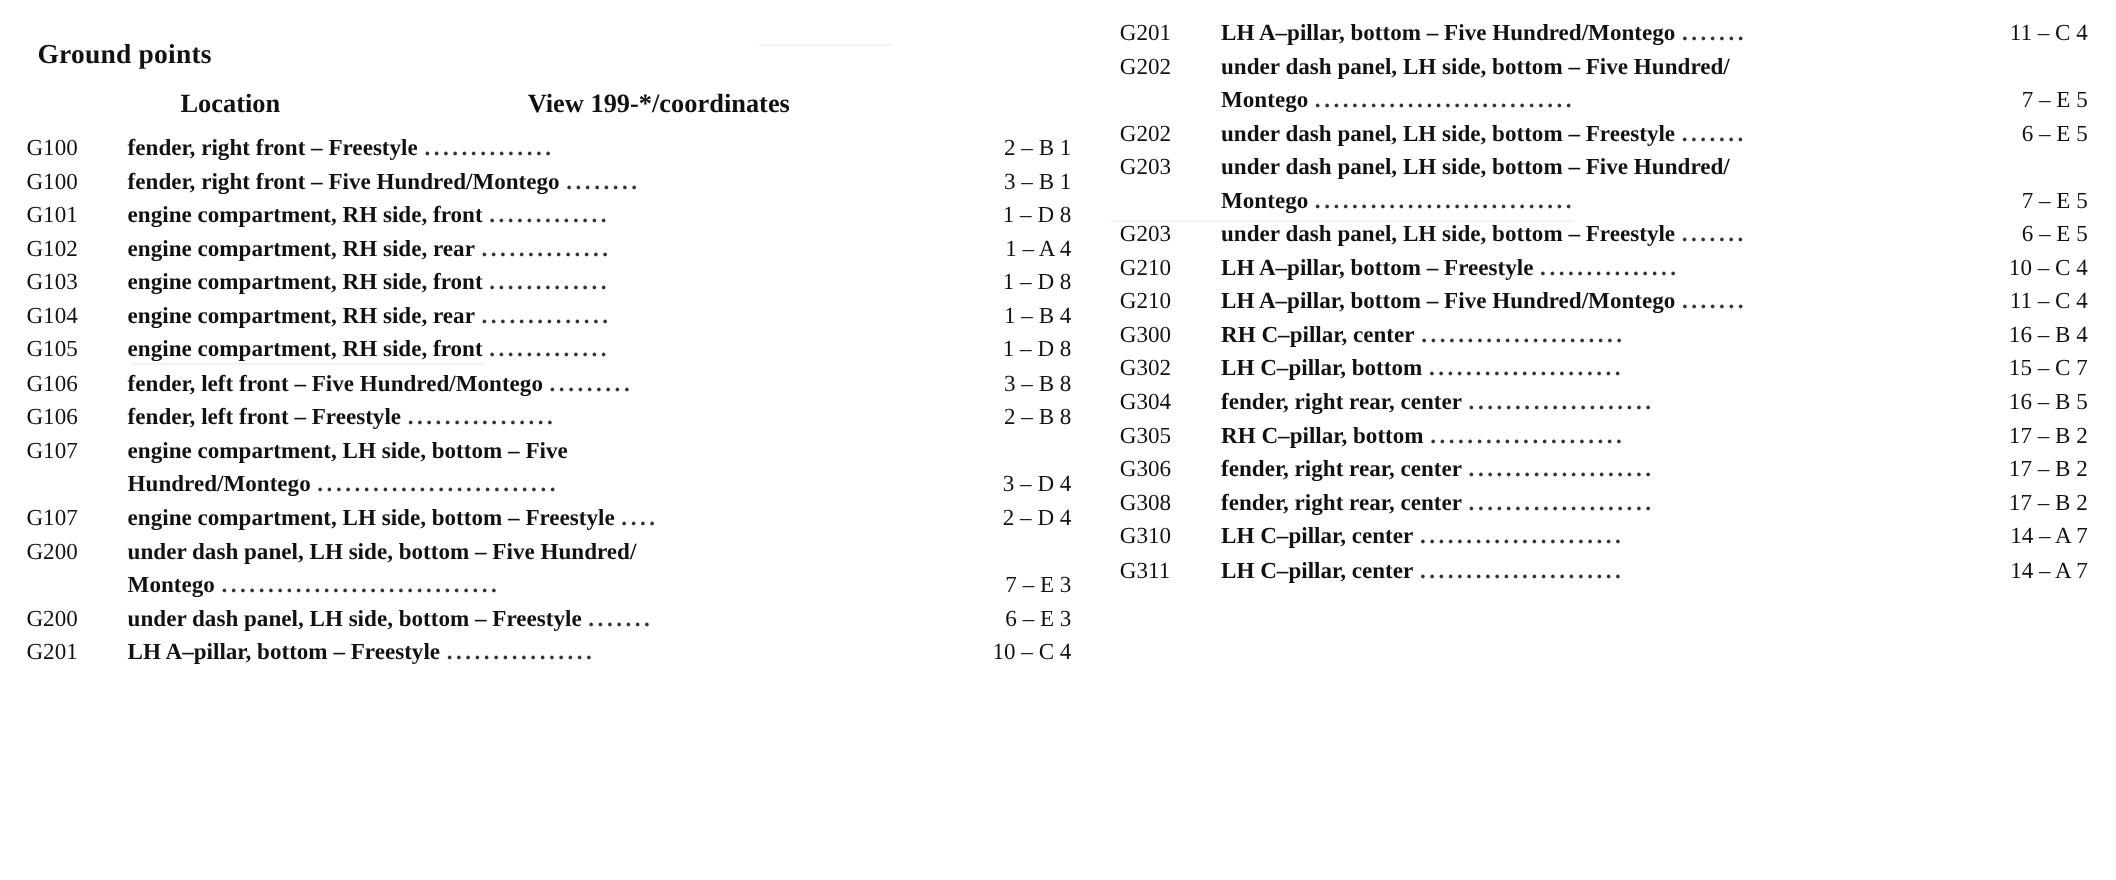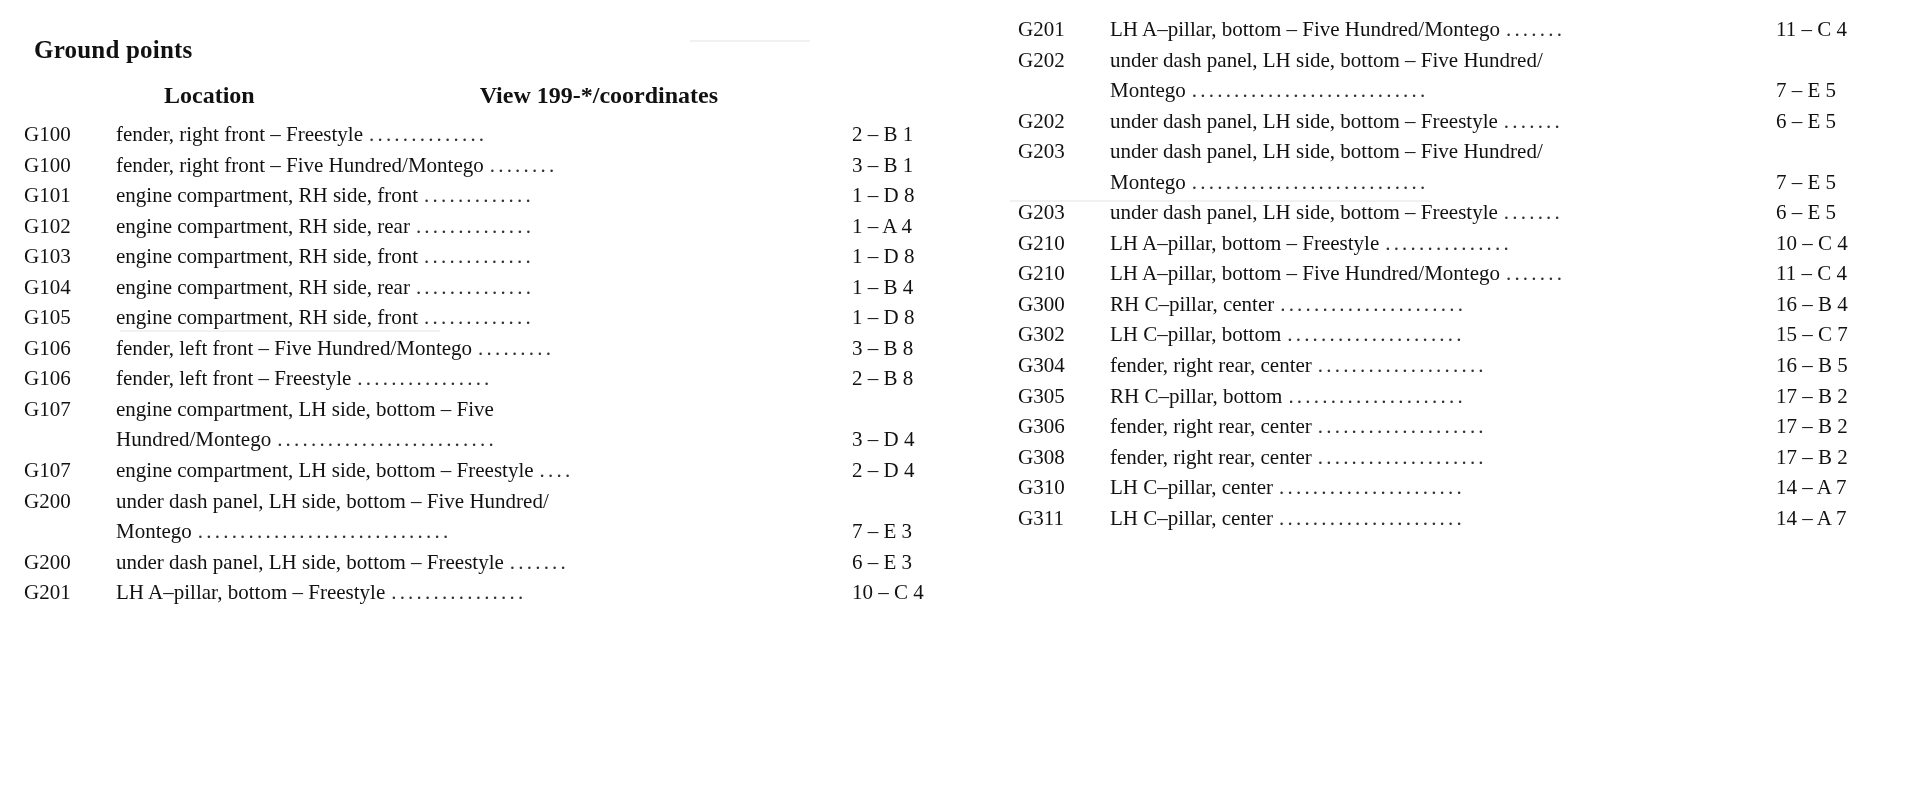--- a/index.html
+++ b/index.html
@@ -68,23 +68,25 @@
     white-space: nowrap;
   }
   td.code {
     width: 92px;
     padding-left: 2px;
   }
   td.desc {
     position: relative;
     padding-right: 12px;
     width: auto;
+    font-weight: bold;
   }
   td.coord {
     width: 122px;
+    text-align: right;
     white-space: nowrap;
     padding-right: 4px;
   }
   .dots {
     display: inline-block;
     letter-spacing: 3.2px;
     color: #333;
     padding-left: 6px;
   }
   .desc-text { white-space: nowrap; }

